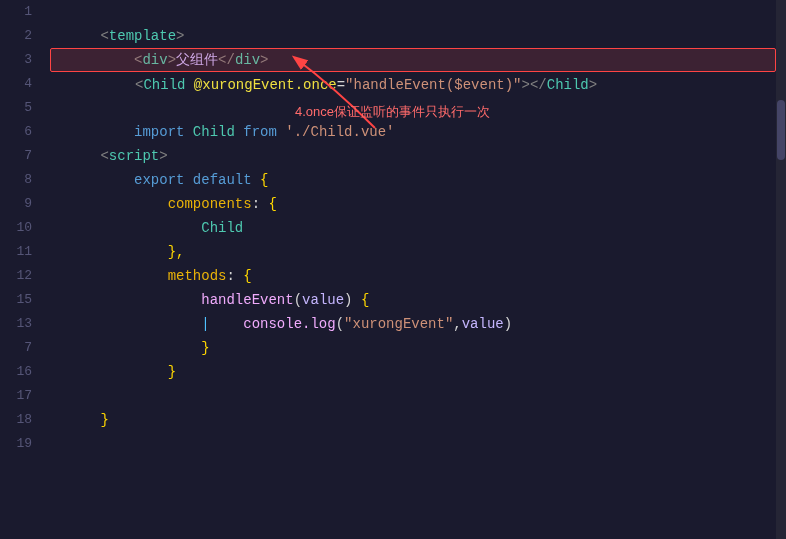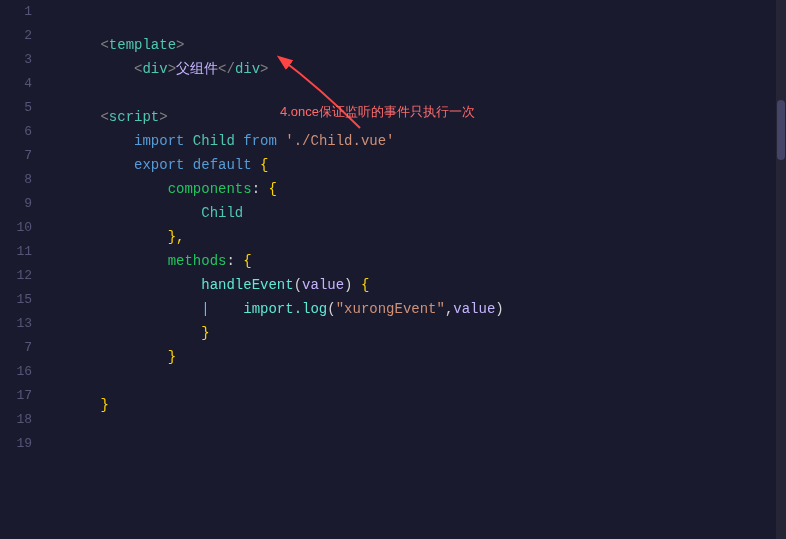--- a/index.html
+++ b/index.html
@@ -38,21 +38,21 @@
 
     .line-number {
       height: 24px;
       line-height: 24px;
       font-size: 13px;
     }
 
     .code-area {
       flex: 1;
       padding-left: 10px;
-      padding-top: 9px;
+      padding-top: 0;
       overflow: hidden;
       position: relative;
     }
 
     .code-line {
       height: 24px;
       line-height: 24px;
       white-space: pre;
       position: relative;
     }
@@ -61,25 +61,25 @@
       background-color: rgba(255, 80, 80, 0.15);
       border: 1.5px solid #ff4444;
       border-radius: 2px;
     }
 
     
     .kw { color: #569cd6; } 
     .tag { color: #4ec9b0; } 
     .attr-event { color: #f0e040; } 
     .string { color: #ce9178; } 
-    .fn { color: #5eead4; } 
+    .fn { color: #f0abfc; } 
     .bracket { color: #ffd700; } 
     .punct { color: #d4d4d4; } 
     .text-white { color: #c4b5fd; }
-    .text-cyan { color: #22c55e; }
+    .text-cyan { color: #eab308; }
     .chinese-text { color: #c4b5fd; }
     .tag-bracket { color: #808080; }
 
     
     .annotation-container {
       position: absolute;
       top: 72px;
       left: 260px;
       pointer-events: none;
     }
@@ -130,33 +130,36 @@
   <div class="code-area">
 
     <div class="code-line">
       <span class="tag-bracket">&lt;</span><span class="tag">template</span><span class="tag-bracket">&gt;</span>
     </div>
 
     <div class="code-line">
       <span class="text-white">    </span><span class="tag-bracket">&lt;</span><span class="tag">div</span><span class="tag-bracket">&gt;</span><span class="chinese-text">父组件</span><span class="tag-bracket">&lt;/</span><span class="tag">div</span><span class="tag-bracket">&gt;</span>
     </div>
 
+    <div class="code-line highlighted">
+      <span class="text-white">    </span><span class="tag-bracket">&lt;</span><span class="tag">Child</span><span class="text-white"> </span><span class="attr-event">@xurongEvent.once</span><span class="punct">=</span><span class="string">"handleEvent($event)"</span><span class="tag-bracket">&gt;&lt;/</span><span class="tag">Child</span><span class="tag-bracket">&gt;</span>
+    </div>
 
 
     <div class="code-line">&nbsp;</div>
 
     <div class="code-line">
+      <span class="text-white">    </span><span class="kw">import</span><span class="text-white"> </span><span class="tag">Child</span><span class="text-white"> </span><span class="kw">from</span><span class="text-white"> </span><span class="string">'./Child.vue'</span>
+    </div>
+
+    <div class="code-line">
       <span class="tag-bracket">&lt;</span><span class="tag">script</span><span class="tag-bracket">&gt;</span>
     </div>
 
     <div class="code-line">
-      <span class="text-white">    </span><span class="kw">import</span><span class="text-white"> </span><span class="tag">Child</span><span class="text-white"> </span><span class="kw">from</span><span class="text-white"> </span><span class="string">'./Child.vue'</span>
-    </div>
-
-    <div class="code-line">
       <span class="text-white">    </span><span class="kw">export</span><span class="text-white"> </span><span class="kw">default</span><span class="text-white"> </span><span class="bracket">{</span>
     </div>
 
     <div class="code-line">
       <span class="text-white">        </span><span class="text-cyan">components</span><span class="punct">:</span><span class="text-white"> </span><span class="bracket">{</span>
     </div>
 
     <div class="code-line">
       <span class="text-white">            </span><span class="tag">Child</span>
     </div>
@@ -167,39 +170,39 @@
 
     <div class="code-line">
       <span class="text-white">        </span><span class="text-cyan">methods</span><span class="punct">:</span><span class="text-white"> </span><span class="bracket">{</span>
     </div>
 
     <div class="code-line">
       <span class="text-white">            </span><span class="fn">handleEvent</span><span class="punct">(</span><span class="text-white">value</span><span class="punct">)</span><span class="text-white"> </span><span class="bracket">{</span>
     </div>
 
     <div class="code-line">
-      <span class="text-white" style="color:#4fc1ff">            |</span><span class="text-white">    </span><span class="fn">import.log</span><span class="punct">(</span><span class="string">"xurongEvent"</span><span class="punct">,</span><span class="text-white">value</span><span class="punct">)</span>
+      <span class="text-white" style="color:#4fc1ff">            |</span><span class="text-white">    </span><span class="fn">console.log</span><span class="punct">(</span><span class="string">"xurongEvent"</span><span class="punct">,</span><span class="text-white">value</span><span class="punct">)</span>
     </div>
 
     <div class="code-line">
       <span class="text-white">            </span><span class="bracket">}</span>
     </div>
 
     <div class="code-line">
       <span class="text-white">        </span><span class="bracket">}</span>
     </div>
 
     <div class="code-line">&nbsp;</div>
 
     <div class="code-line">
       <span class="bracket">}</span>
     </div>
 
 
-    <div class="annotation-container" style="position:absolute; top:48px; left:220px;">
+    <div class="annotation-container" style="position:absolute; top:48px; left:235px;">
       <svg width="180" height="100">
 
         <defs>
           <marker id="arrowhead" markerWidth="8" markerHeight="6" refX="6" refY="3" orient="auto">
             <polygon points="0 0, 8 3, 0 6" fill="#ff4444"></polygon>
           </marker>
         </defs>
         <path d="M 100 80 Q 60 40 20 10" stroke="#ff4444" stroke-width="2" fill="none" marker-end="url(#arrowhead)"></path>
       </svg>
       <div style="position:absolute; top:55px; left:20px; color:#ff6b6b; font-family:'Microsoft YaHei', SimHei, sans-serif; font-size:13px; white-space:nowrap;">4.once保证监听的事件只执行一次</div>

